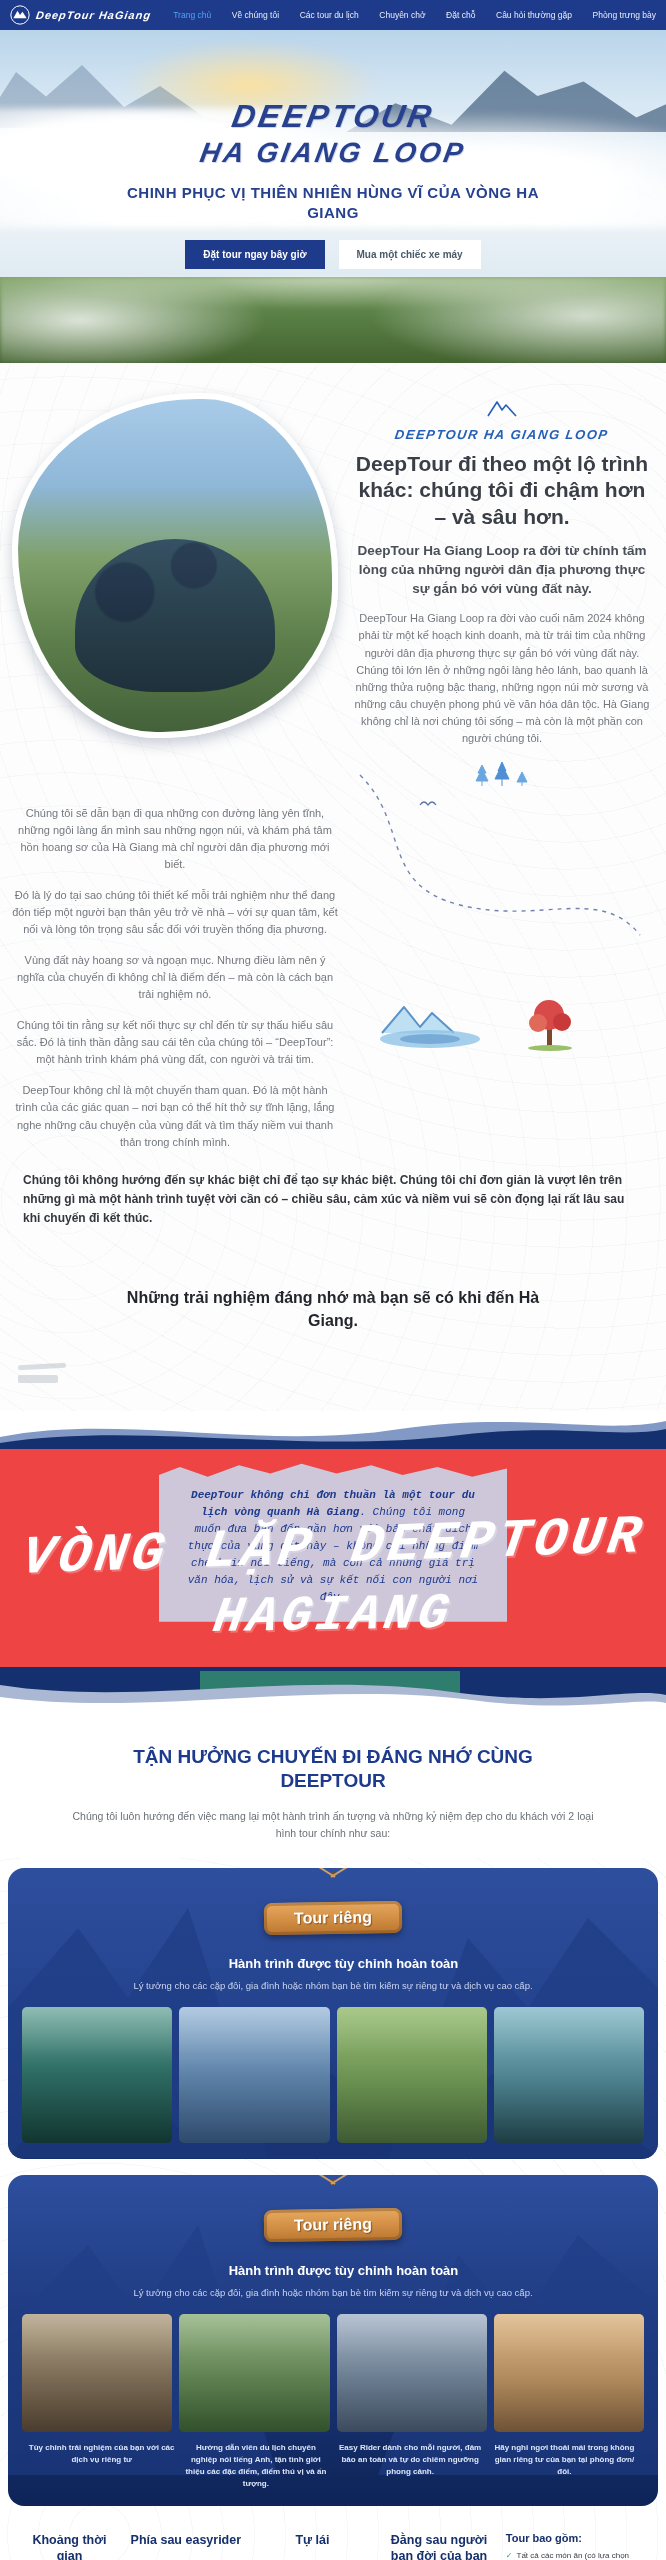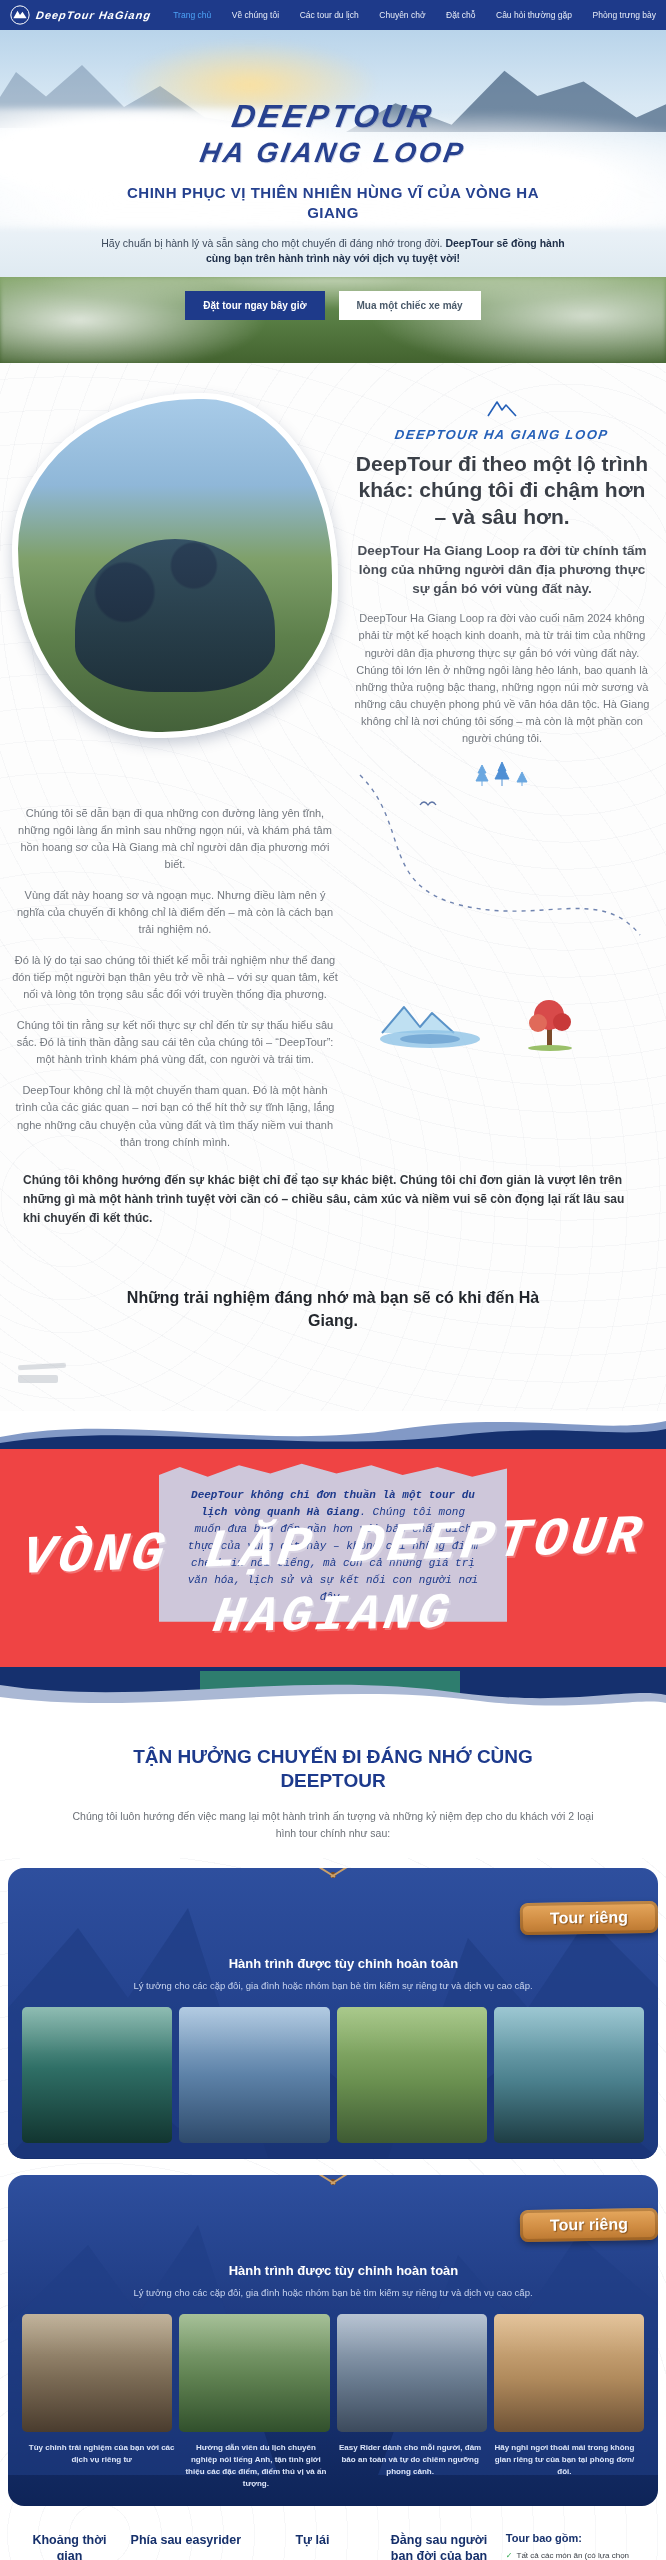--- a/index.html
+++ b/index.html
@@ -64,21 +64,21 @@
   .hero-title1 { font-size: 32px; }
   .hero-title2 { font-size: 28px; margin-top: 2px; }
   .hero-sub {
     margin: 14px auto 0; max-width: 430px; color:#25418f; font-weight: bold;
     font-size: 15px; line-height: 1.35; letter-spacing: .5px;
   }
   .hero-desc {
     margin: 12px auto 0; max-width: 470px; font-size: 10.5px; line-height: 1.5; color:#3d4a5c;
   }
   .hero-desc b { color:#20304a; }
-  .hero-btns { margin-top: 24px; display:flex; justify-content:center; gap: 14px; }
+  .hero-btns { margin-top: 16px; display:flex; justify-content:center; gap: 14px; }
   .btn { border:none; cursor:pointer; font-size:10px; font-weight:bold; padding: 9px 18px; }
   .btn-primary { background:#1e3a8a; color:#fff; }
   .btn-light { background:#ffffff; color:#4a5a6a; }
   
   .about {
     position: relative; padding: 30px 12px 0; background:#fdfdfd;
     background-image: repeating-radial-gradient(circle at 85% 20%, transparent 0 26px, rgba(90,100,125,.045) 26px 27px),
                       repeating-radial-gradient(circle at 10% 80%, transparent 0 32px, rgba(90,100,125,.04) 32px 33px);
   }
   .about-row1 { display:flex; gap: 12px; }
@@ -159,21 +159,21 @@
     background-image: repeating-radial-gradient(circle at 15% 90%, transparent 0 30px, rgba(90,100,125,.05) 30px 31px);
   }
   .tour-card {
     position:relative; border-radius: 16px; overflow:hidden;
     background: linear-gradient(180deg,#2e4f9e 0%, #23418c 55%, #16306e 100%);
     padding-bottom: 16px;
   }
   .tour-card + .tour-card { margin-top: 16px; }
   .card-mtns { position:absolute; left:0; right:0; bottom:0; top:0; z-index:0; }
   .card-content { position:relative; z-index:1; }
-  .sign-wrap { position:relative; text-align:right; padding-top: 34px; }
+  .sign-wrap { position:relative; text-align:center; padding-top: 34px; }
   .rope { position:absolute; top: 8px; width: 58px; height: 2px; background:#caa06a; }
   .rope.l { left: calc(50% - 56px); transform: rotate(32deg); transform-origin: right center; }
   .rope.r { right: calc(50% - 56px); transform: rotate(-32deg); transform-origin: left center; }
   .nail { position:absolute; top: 4px; left: calc(50% - 3px); width:6px; height:6px; border-radius:50%; background:#7a4a20; }
   .wood-sign {
     display:inline-block; position:relative;
     background: linear-gradient(180deg,#e7aa60 0%, #cf8b41 60%, #b9762f 100%);
     border-radius: 8px; padding: 7px 30px;
     box-shadow: inset 0 0 0 3px rgba(110,65,20,.35), 0 3px 6px rgba(0,0,0,.35);
     transform: rotate(-1deg);
@@ -238,24 +238,20 @@
 <div class="hero">
   <div class="sun"></div>
   <div class="mtn1"></div>
   <div class="mtn2"></div>
   <div class="cloudband"></div>
   <div class="village"></div>
   <div class="hero-content">
     <div class="hero-title1">DEEPTOUR</div>
     <div class="hero-title2">HA GIANG LOOP</div>
     <div class="hero-sub">CHINH PHỤC VỊ THIÊN NHIÊN HÙNG VĨ CỦA VÒNG HA GIANG</div>
-    <div class="hero-desc">
-      <span>Hãy chuẩn bị hành lý và sẵn sàng cho một chuyến đi đáng nhớ trong đời.</span>
-      <b>DeepTour sẽ đồng hành cùng bạn trên hành trình này với dịch vụ tuyệt vời!</b>
-    </div>
     <div class="hero-btns">
       <button class="btn btn-primary">Đặt tour ngay bây giờ</button>
       <button class="btn btn-light">Mua một chiếc xe máy</button>
     </div>
   </div>
 </div>
 
 <div class="about">
   <div class="about-row1">
     <div class="photo-blob"></div>
@@ -274,22 +270,22 @@
           <path d="M10 25 L10 20 M10 20 L4 20 L10 8 L16 20 Z M10 12 L6 12 L10 4 L14 12 Z" fill="#6aa7e0" stroke="#6aa7e0"></path>
           <path d="M30 25 L30 18 M30 18 L23 18 L30 4 L37 18 Z M30 10 L26 10 L30 1 L34 10 Z" fill="#4f8fd4" stroke="#4f8fd4"></path>
           <path d="M50 25 L50 21 M50 21 L45 21 L50 11 L55 21 Z" fill="#6aa7e0" stroke="#6aa7e0"></path>
         </svg>
       </div>
     </div>
   </div>
   <div class="about-row2">
     <div class="left-paras">
       <p>Chúng tôi sẽ dẫn bạn đi qua những con đường làng yên tĩnh, những ngôi làng ẩn mình sau những ngọn núi, và khám phá tâm hồn hoang sơ của Hà Giang mà chỉ người dân địa phương mới biết.</p>
+      <p>Đó là lý do tại sao chúng tôi thiết kế mỗi trải nghiệm như thể đang đón tiếp một người bạn thân yêu trở về nhà – với sự quan tâm, kết nối và lòng tôn trọng sâu sắc đối với truyền thống địa phương.</p>
       <p>Vùng đất này hoang sơ và ngoạn mục. Nhưng điều làm nên ý nghĩa của chuyến đi không chỉ là điểm đến – mà còn là cách bạn trải nghiệm nó.</p>
-      <p>Đó là lý do tại sao chúng tôi thiết kế mỗi trải nghiệm như thể đang đón tiếp một người bạn thân yêu trở về nhà – với sự quan tâm, kết nối và lòng tôn trọng sâu sắc đối với truyền thống địa phương.</p>
       <p>Chúng tôi tin rằng sự kết nối thực sự chỉ đến từ sự thấu hiểu sâu sắc. Đó là tinh thần đằng sau cái tên của chúng tôi – “DeepTour”: một hành trình khám phá vùng đất, con người và trái tim.</p>
       <p>DeepTour không chỉ là một chuyến tham quan. Đó là một hành trình của các giác quan – nơi bạn có thể hít thở sự tĩnh lặng, lắng nghe những câu chuyện của vùng đất và tìm thấy niềm vui thanh thản trong chính mình.</p>
     </div>
     <div class="deco-cell">
       <div class="dashed-path">
         <svg width="300" height="200" viewBox="0 0 300 200">
           <path d="M10 10 C 60 60, 30 120, 110 140 S 250 120, 290 170" fill="none" stroke="#33508f" stroke-width="1.4" stroke-dasharray="4 5" opacity=".7"></path>
           <path d="M70 40 q4 -6 8 0 q4 -6 8 0" fill="none" stroke="#33508f" stroke-width="1.3" opacity=".8"></path>
         </svg>
       </div>

